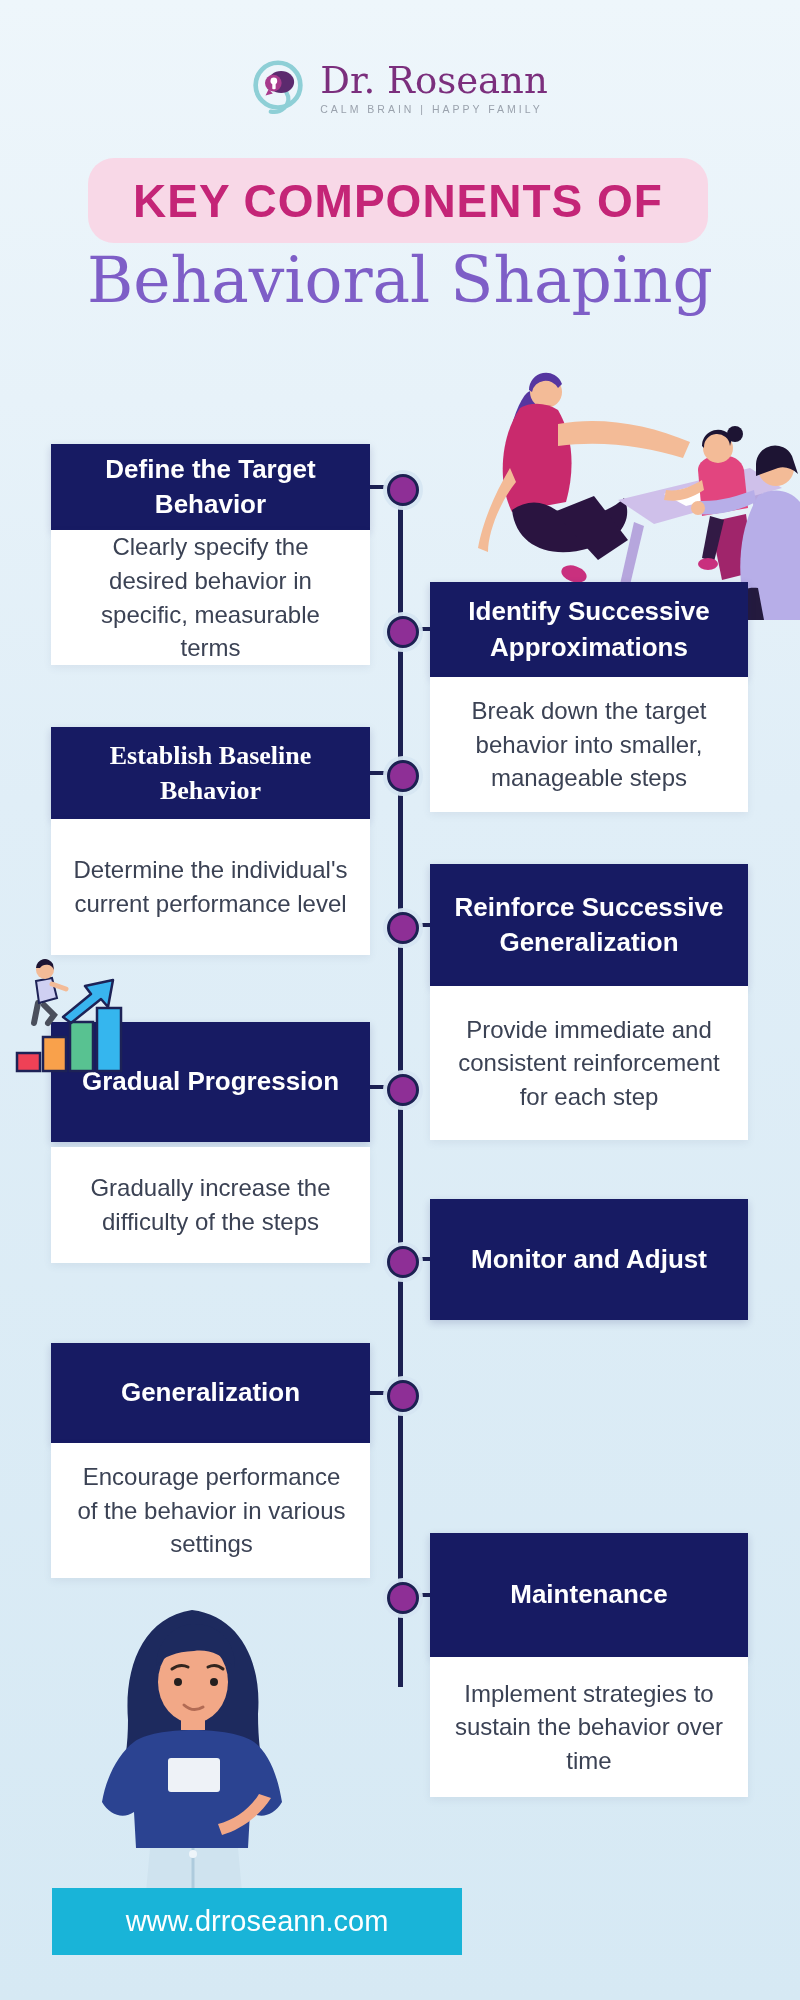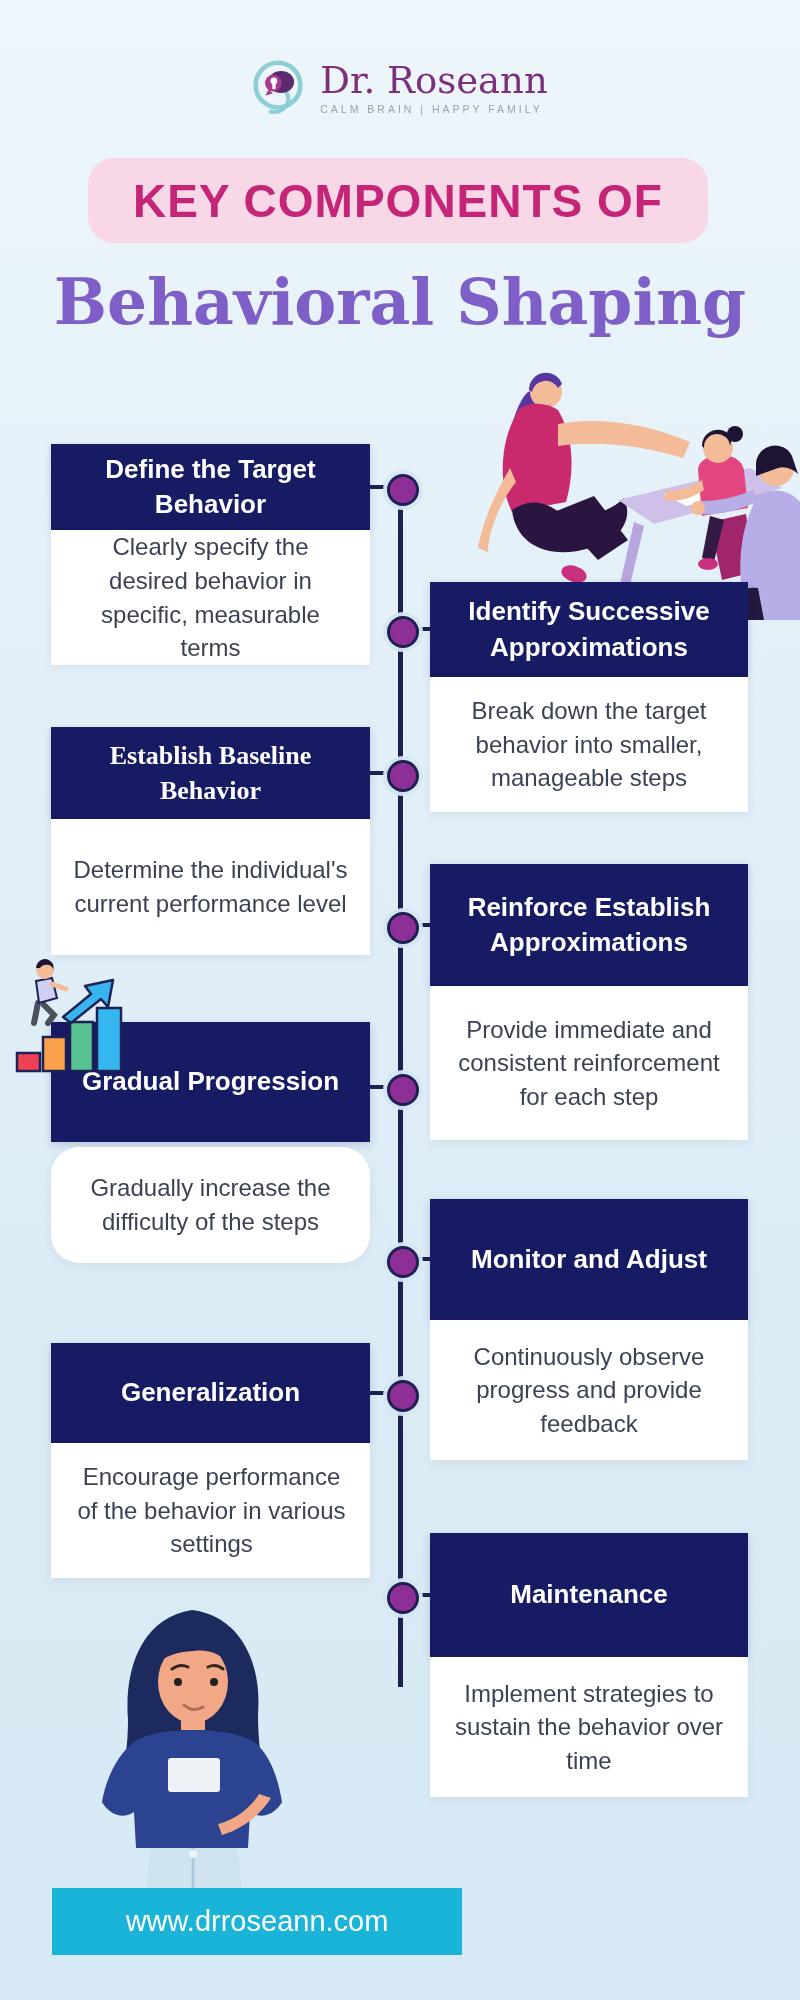--- a/index.html
+++ b/index.html
@@ -12,22 +12,22 @@
   .logo{position:absolute;top:58px;left:0;width:800px;display:flex;justify-content:center;align-items:center;gap:16px;}
   .logo-text .name{font-family:"DejaVu Serif",serif;font-size:37px;color:#7b2f7d;line-height:1;}
   .logo-text .tag{font-size:10.5px;letter-spacing:3px;color:#9aa2ad;margin-top:4px;}
   
   .kicker{
     position:absolute;left:88px;top:158px;width:620px;height:85px;border-radius:26px;
     background:#f8d8e7;display:flex;align-items:center;justify-content:center;
     color:#c42577;font-size:46px;font-weight:bold;letter-spacing:1px;
   }
   .main-title{
-    position:absolute;left:0;top:265px;width:800px;text-align:center;
-    font-family:"DejaVu Serif",serif;font-weight:bold;font-size:63px;color:#7e5ec7;
+    position:absolute;left:0;top:244px;width:800px;text-align:center;
+    font-family:"DejaVu Serif",serif;font-weight:normal;font-size:63px;color:#7e5ec7;
   }
   
   .vline{position:absolute;left:398px;top:482px;width:5px;height:1205px;background:#1c2152;}
   .dot{
     position:absolute;width:26px;height:26px;border-radius:50%;
     background:#8e2f96;border:3px solid #1c2152;box-shadow:0 0 0 4px rgba(214,230,242,.95);
   }
   .connector{position:absolute;height:4px;background:#1c2152;}
   
   .navy-box{
@@ -142,38 +142,35 @@
     </div>
 
   <div class="navy-box" style="left:51px;top:727px;width:319px;height:92px;font-family:Liberation Serif, serif;">
       <span>Establish Baseline Behavior</span>
     </div>
   <div class="desc-box" style="left:51px;top:819px;width:319px;height:136px;">
       <span>Determine the individual's current performance level</span>
     </div>
 
   <div class="navy-box" style="left:430px;top:864px;width:318px;height:122px;">
-      <span>Reinforce Establish Approximations</span>
+      <span>Reinforce Successive Generalization</span>
     </div>
   <div class="desc-box" style="left:430px;top:986px;width:318px;height:154px;">
       <span>Provide immediate and consistent reinforcement for each step</span>
     </div>
 
   <div class="navy-box" style="left:51px;top:1022px;width:319px;height:120px;">
       <span>Gradual Progression</span>
     </div>
-  <div class="desc-box" style="left:51px;top:1147px;width:319px;height:116px;border-radius:28px;">
+  <div class="desc-box" style="left:51px;top:1147px;width:319px;height:116px;">
       <span>Gradually increase the difficulty of the steps</span>
     </div>
 
   <div class="navy-box" style="left:430px;top:1199px;width:318px;height:121px;">
       <span>Monitor and Adjust</span>
-    </div>
-  <div class="desc-box" style="left:430px;top:1320px;width:318px;height:140px;">
-      <span>Continuously observe progress and provide feedback</span>
     </div>
 
   <div class="navy-box" style="left:51px;top:1343px;width:319px;height:100px;">
       <span>Generalization</span>
     </div>
   <div class="desc-box" style="left:51px;top:1443px;width:319px;height:135px;padding-left:24px;">
       <span>Encourage performance of the behavior in various settings</span>
     </div>
 
   <div class="navy-box" style="left:430px;top:1533px;width:318px;height:124px;">

